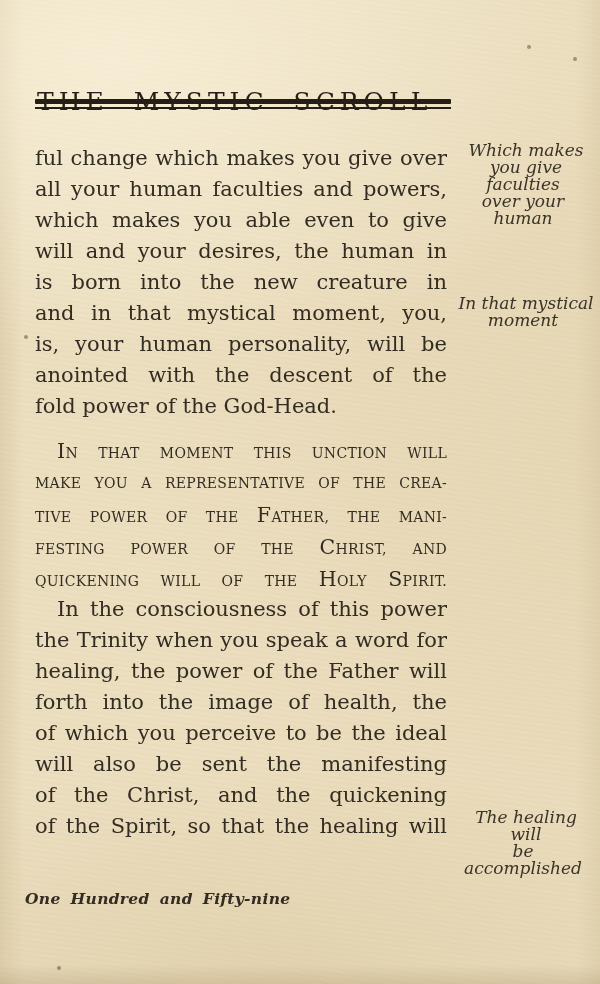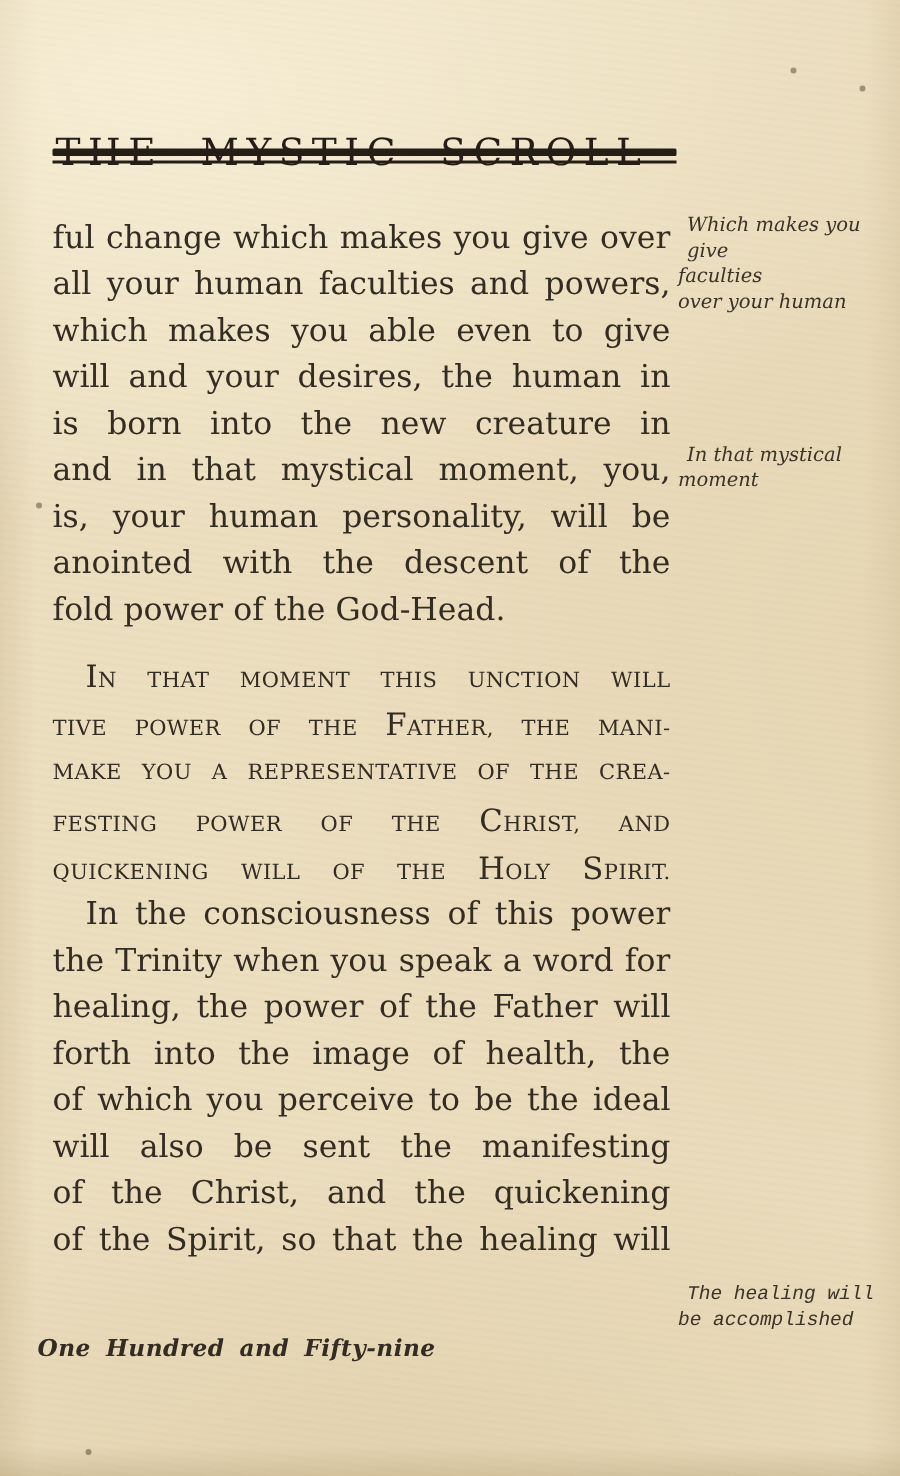--- a/index.html
+++ b/index.html
@@ -66,23 +66,24 @@
   }
   .line.stretch { text-align-last: justify; }
   .para.indent .line:first-child { text-indent: 22px; }
   .para.smallcaps .line { height: 32px; line-height: 46px; font-size: 14px; letter-spacing: 0.02em; }
   .para.smallcaps .bigcap { font-size: 20.5px; }
   .margin-note {
     position: absolute;
     left: 452px;
     width: 142px;
     font-style: italic;
-    font-size: 13px;
+    font-size: 17px;
     line-height: 17px;
     color: var(--note-ink, #3a3328);
+    text-align: center;
   }
   .margin-note .note-line:first-child { padding-left: 6px; }
   .footer-folio {
     position: absolute;
     left: 25px; top: 889px;
     font-size: 15.5px;
     font-style: italic;
     font-weight: bold;
     color: var(--ink, #332c22);
     word-spacing: 0.28em;
@@ -110,39 +111,39 @@
         <div class="line stretch">which makes you able even to give your</div>
         <div class="line stretch">will and your desires, the human in you</div>
         <div class="line stretch">is born into the new creature in Christ,</div>
         <div class="line stretch">and in that mystical moment, you, that</div>
         <div class="line stretch">is, your human personality, will be</div>
         <div class="line stretch">anointed with the descent of the three-</div>
         <div class="line">fold power of the God-Head.</div>
       </div>
       <div class="para smallcaps indent">
         <div class="line stretch"><span class="bigcap">I</span><span class="smallcap">N THAT MOMENT THIS UNCTION WILL</span></div>
+        <div class="line stretch"><span class="smallcap">MAKE YOU A REPRESENTATIVE OF THE CREA-</span></div>
         <div class="line stretch"><span class="smallcap">TIVE POWER OF THE </span><span class="bigcap">F</span><span class="smallcap">ATHER, THE MANI-</span></div>
-        <div class="line stretch"><span class="smallcap">MAKE YOU A REPRESENTATIVE OF THE CREA-</span></div>
         <div class="line stretch"><span class="smallcap">FESTING POWER OF THE </span><span class="bigcap">C</span><span class="smallcap">HRIST, AND</span></div>
         <div class="line stretch"><span class="smallcap">QUICKENING WILL OF THE </span><span class="bigcap">H</span><span class="smallcap">OLY </span><span class="bigcap">S</span><span class="smallcap">PIRIT.</span></div>
       </div>
       <div class="para normal indent">
         <div class="line stretch">In the consciousness of this power of</div>
         <div class="line stretch">the Trinity when you speak a word for</div>
         <div class="line stretch">healing, the power of the Father will go</div>
         <div class="line stretch">forth into the image of health, the type</div>
         <div class="line stretch">of which you perceive to be the ideal</div>
         <div class="line stretch">will also be sent the manifesting power</div>
         <div class="line stretch">of the Christ, and the quickening power</div>
         <div class="line stretch">of the Spirit, so that the healing will be</div>
       </div>
     </div>
 
   <div id="margin-notes"></div>
-    <div class="margin-note" style="top: 854px; font-family: Liberation Mono, monospace;">
+    <div class="margin-note" style="top: 809px;">
       <div class="note-line">The healing will</div>
       <div class="note-line">be accomplished</div>
     </div>
     <div class="margin-note" style="top: 295px;">
       <div class="note-line">In that mystical</div>
       <div class="note-line">moment</div>
     </div>
     <div class="margin-note" style="top: 142px;">
       <div class="note-line">Which makes you give</div>
       <div class="note-line">faculties</div>

